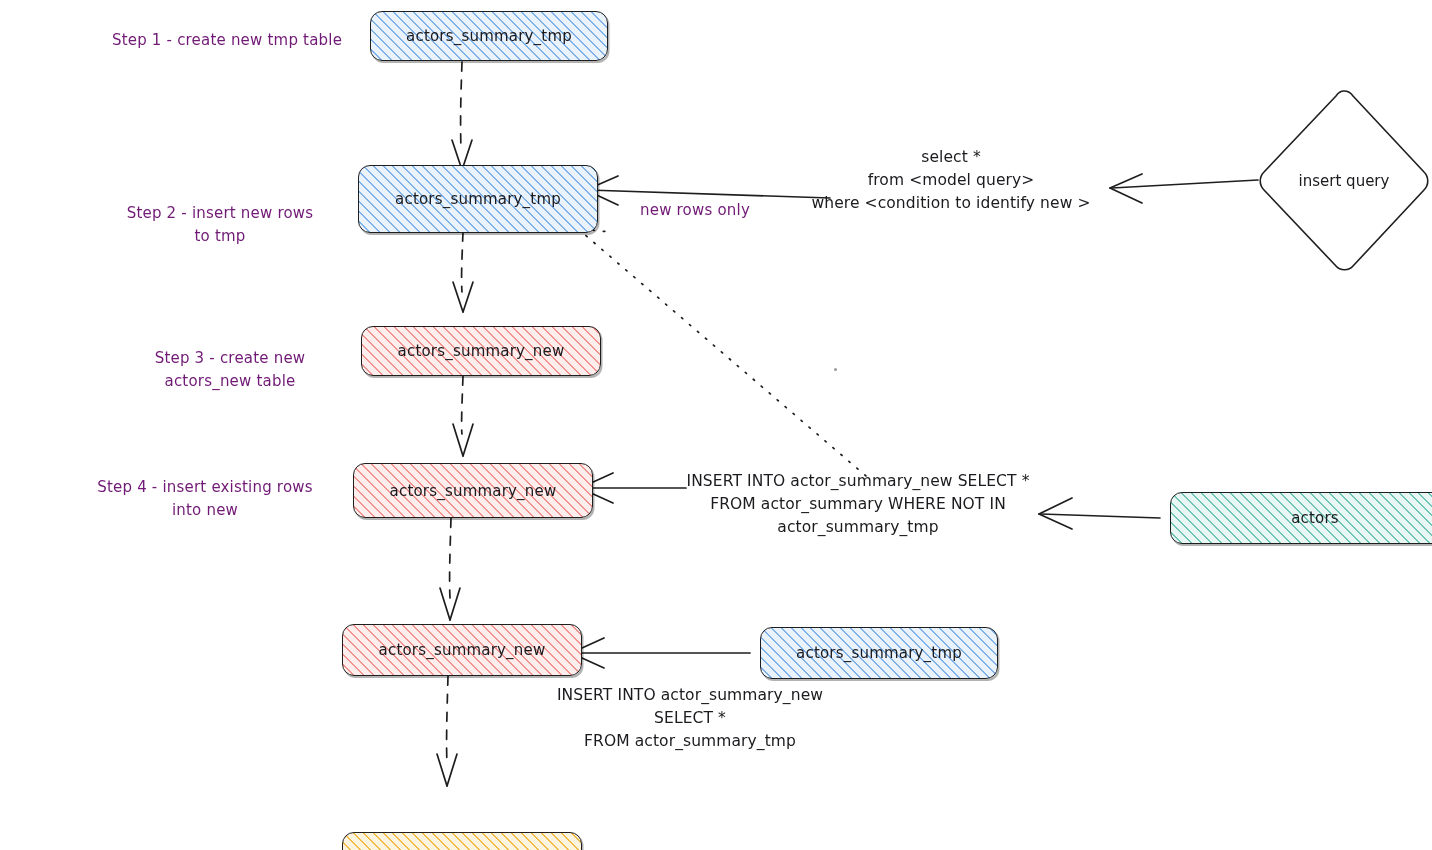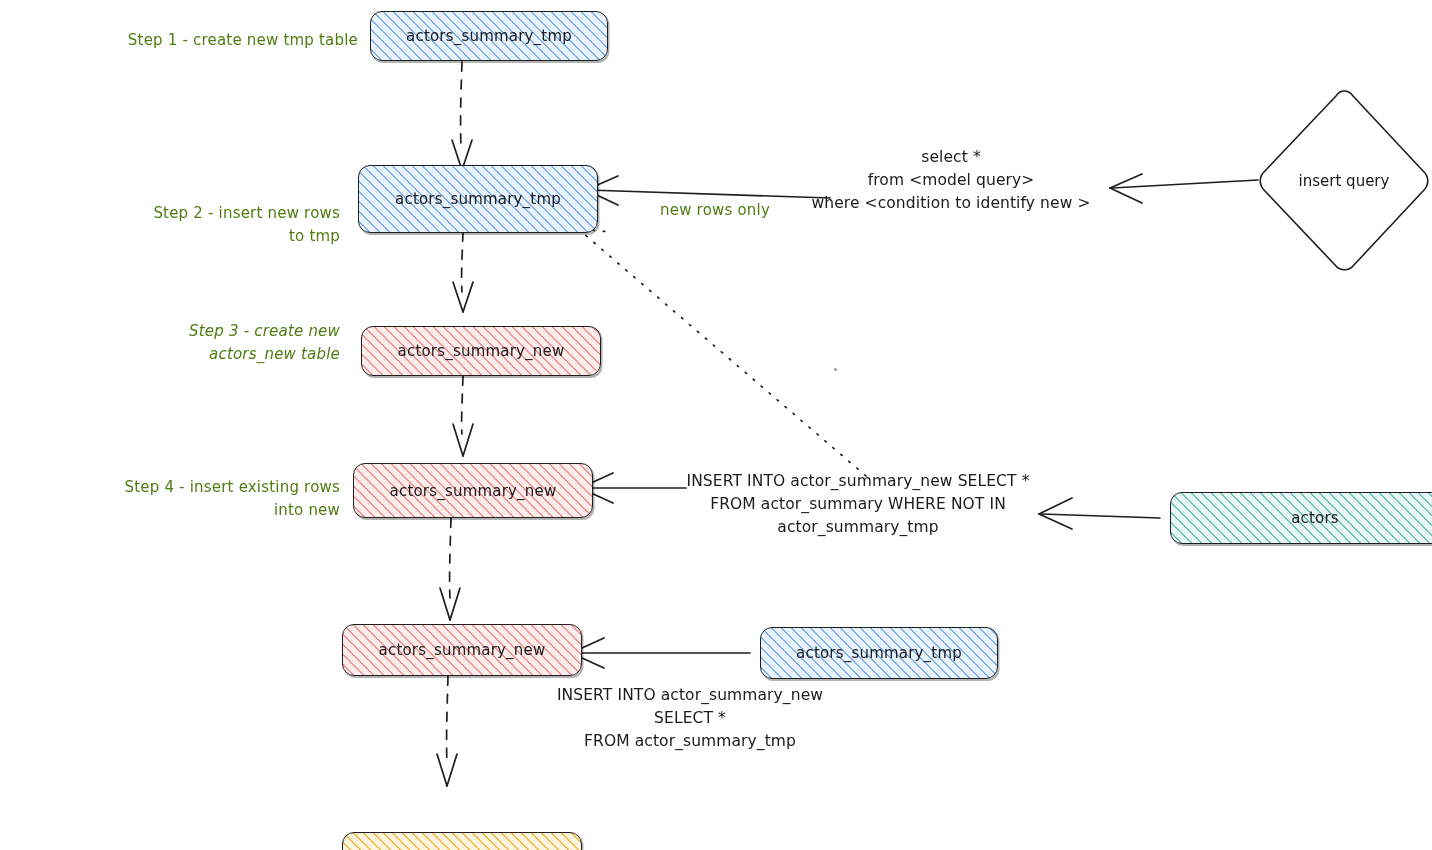--- a/index.html
+++ b/index.html
@@ -5,27 +5,27 @@
   html,body{margin:0;padding:0;background:#ffffff;}
   #canvas{
     position:relative;
     width:1432px;height:850px;
     background:#ffffff;
     font-family:"DejaVu Sans", sans-serif;
     overflow:hidden;
   }
   .lbl{
     position:absolute;
-    color:#4d7c0f;
+    color:#701a75;
     font-family:"DejaVu Sans", sans-serif;
     font-size:15px;
     line-height:23px;
     letter-spacing:.2px;
     white-space:pre;
-    text-align:right;
+    text-align:center;
   }
   .node{
     position:absolute;
     box-sizing:border-box;
     border:1.6px solid #1e1e1e;
     border-radius:12px;
     display:flex;align-items:center;justify-content:center;
     font-size:15px;
     color:#1b1b1f;
     letter-spacing:.2px;
@@ -150,21 +150,21 @@
         <path d="M604,668 L571,653"></path>
       </g>
     </g>
   </svg>
 
   <div class="lbl" style="left:96px;top:29px;width:262px;">Step 1 - create new tmp table</div>
 
   <div class="lbl" style="left:100px;top:174px;width:240px;margin-top:28px;">Step 2 - insert new rows
 to tmp</div>
 
-  <div class="lbl" style="left:120px;top:320px;width:220px;font-style:italic;">Step 3 - create new
+  <div class="lbl" style="left:120px;top:347px;width:220px;">Step 3 - create new
 actors_new table</div>
 
   <div class="lbl" style="left:70px;top:476px;width:270px;">Step 4 - insert existing rows
 into new</div>
 
 
 
   <div class="node blue" style="left:358px;top:11px;width:238px;height:50px;">
     <span>actors_summary_tmp</span>
   </div>

